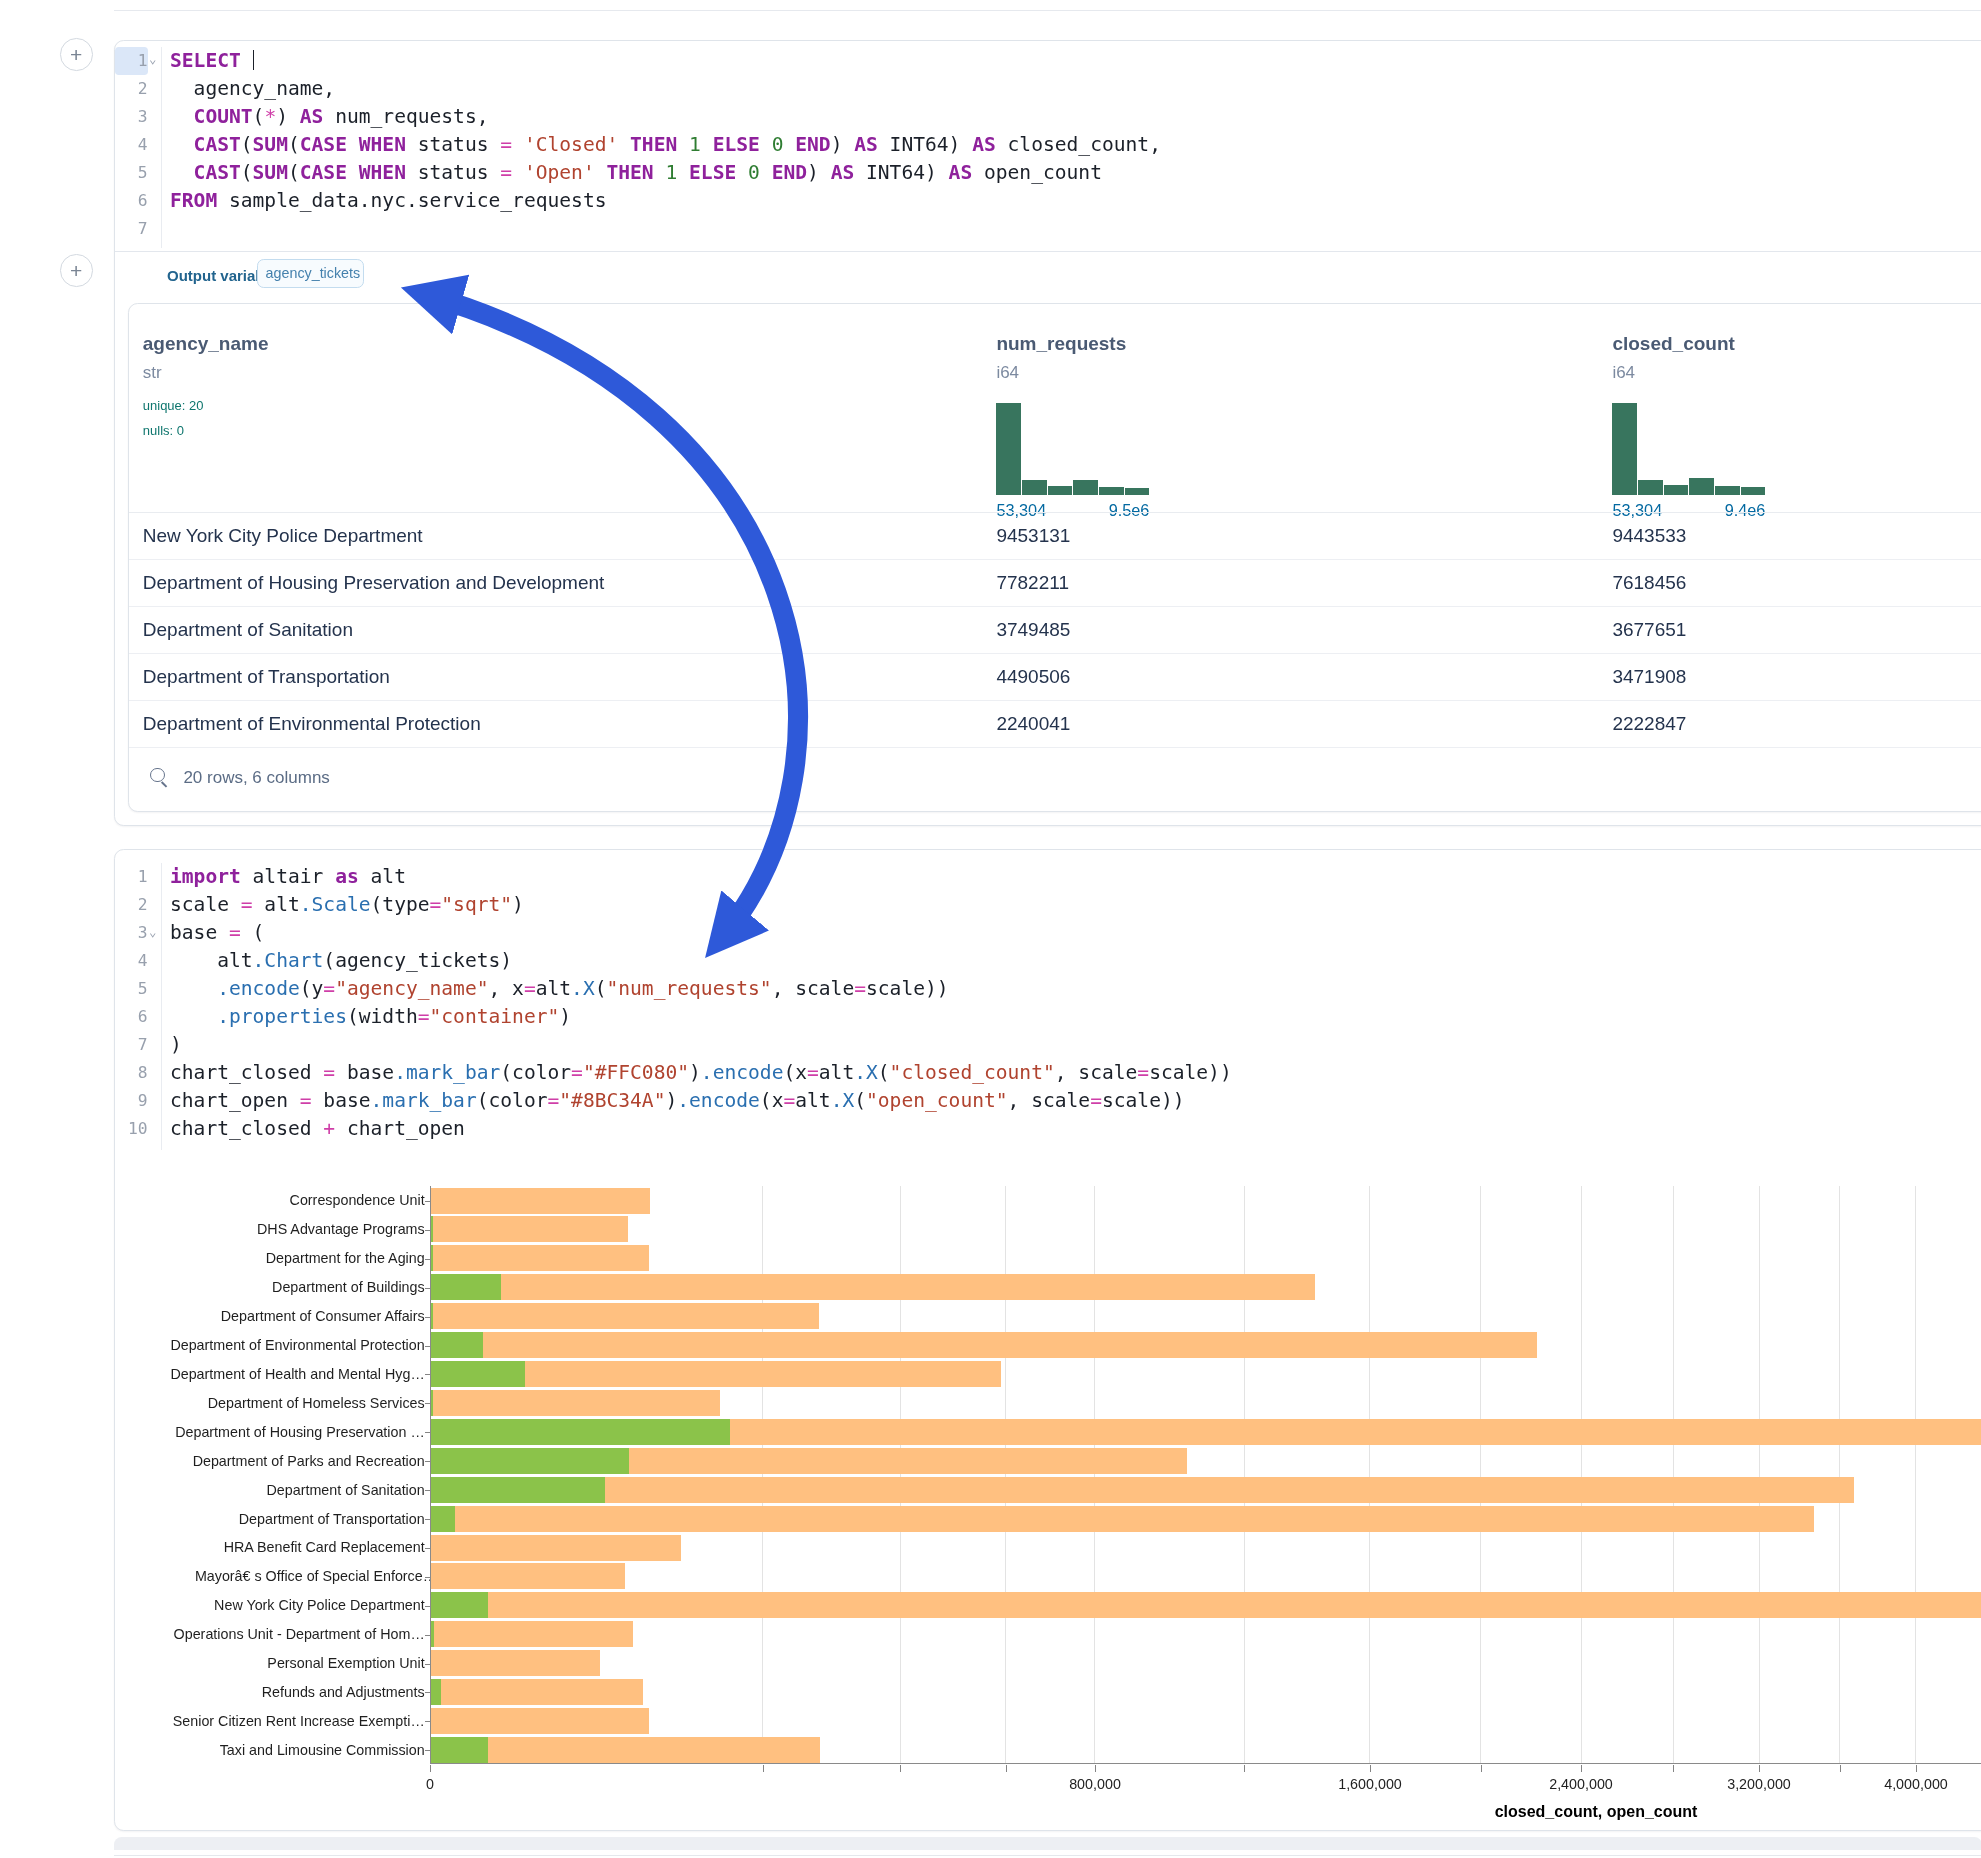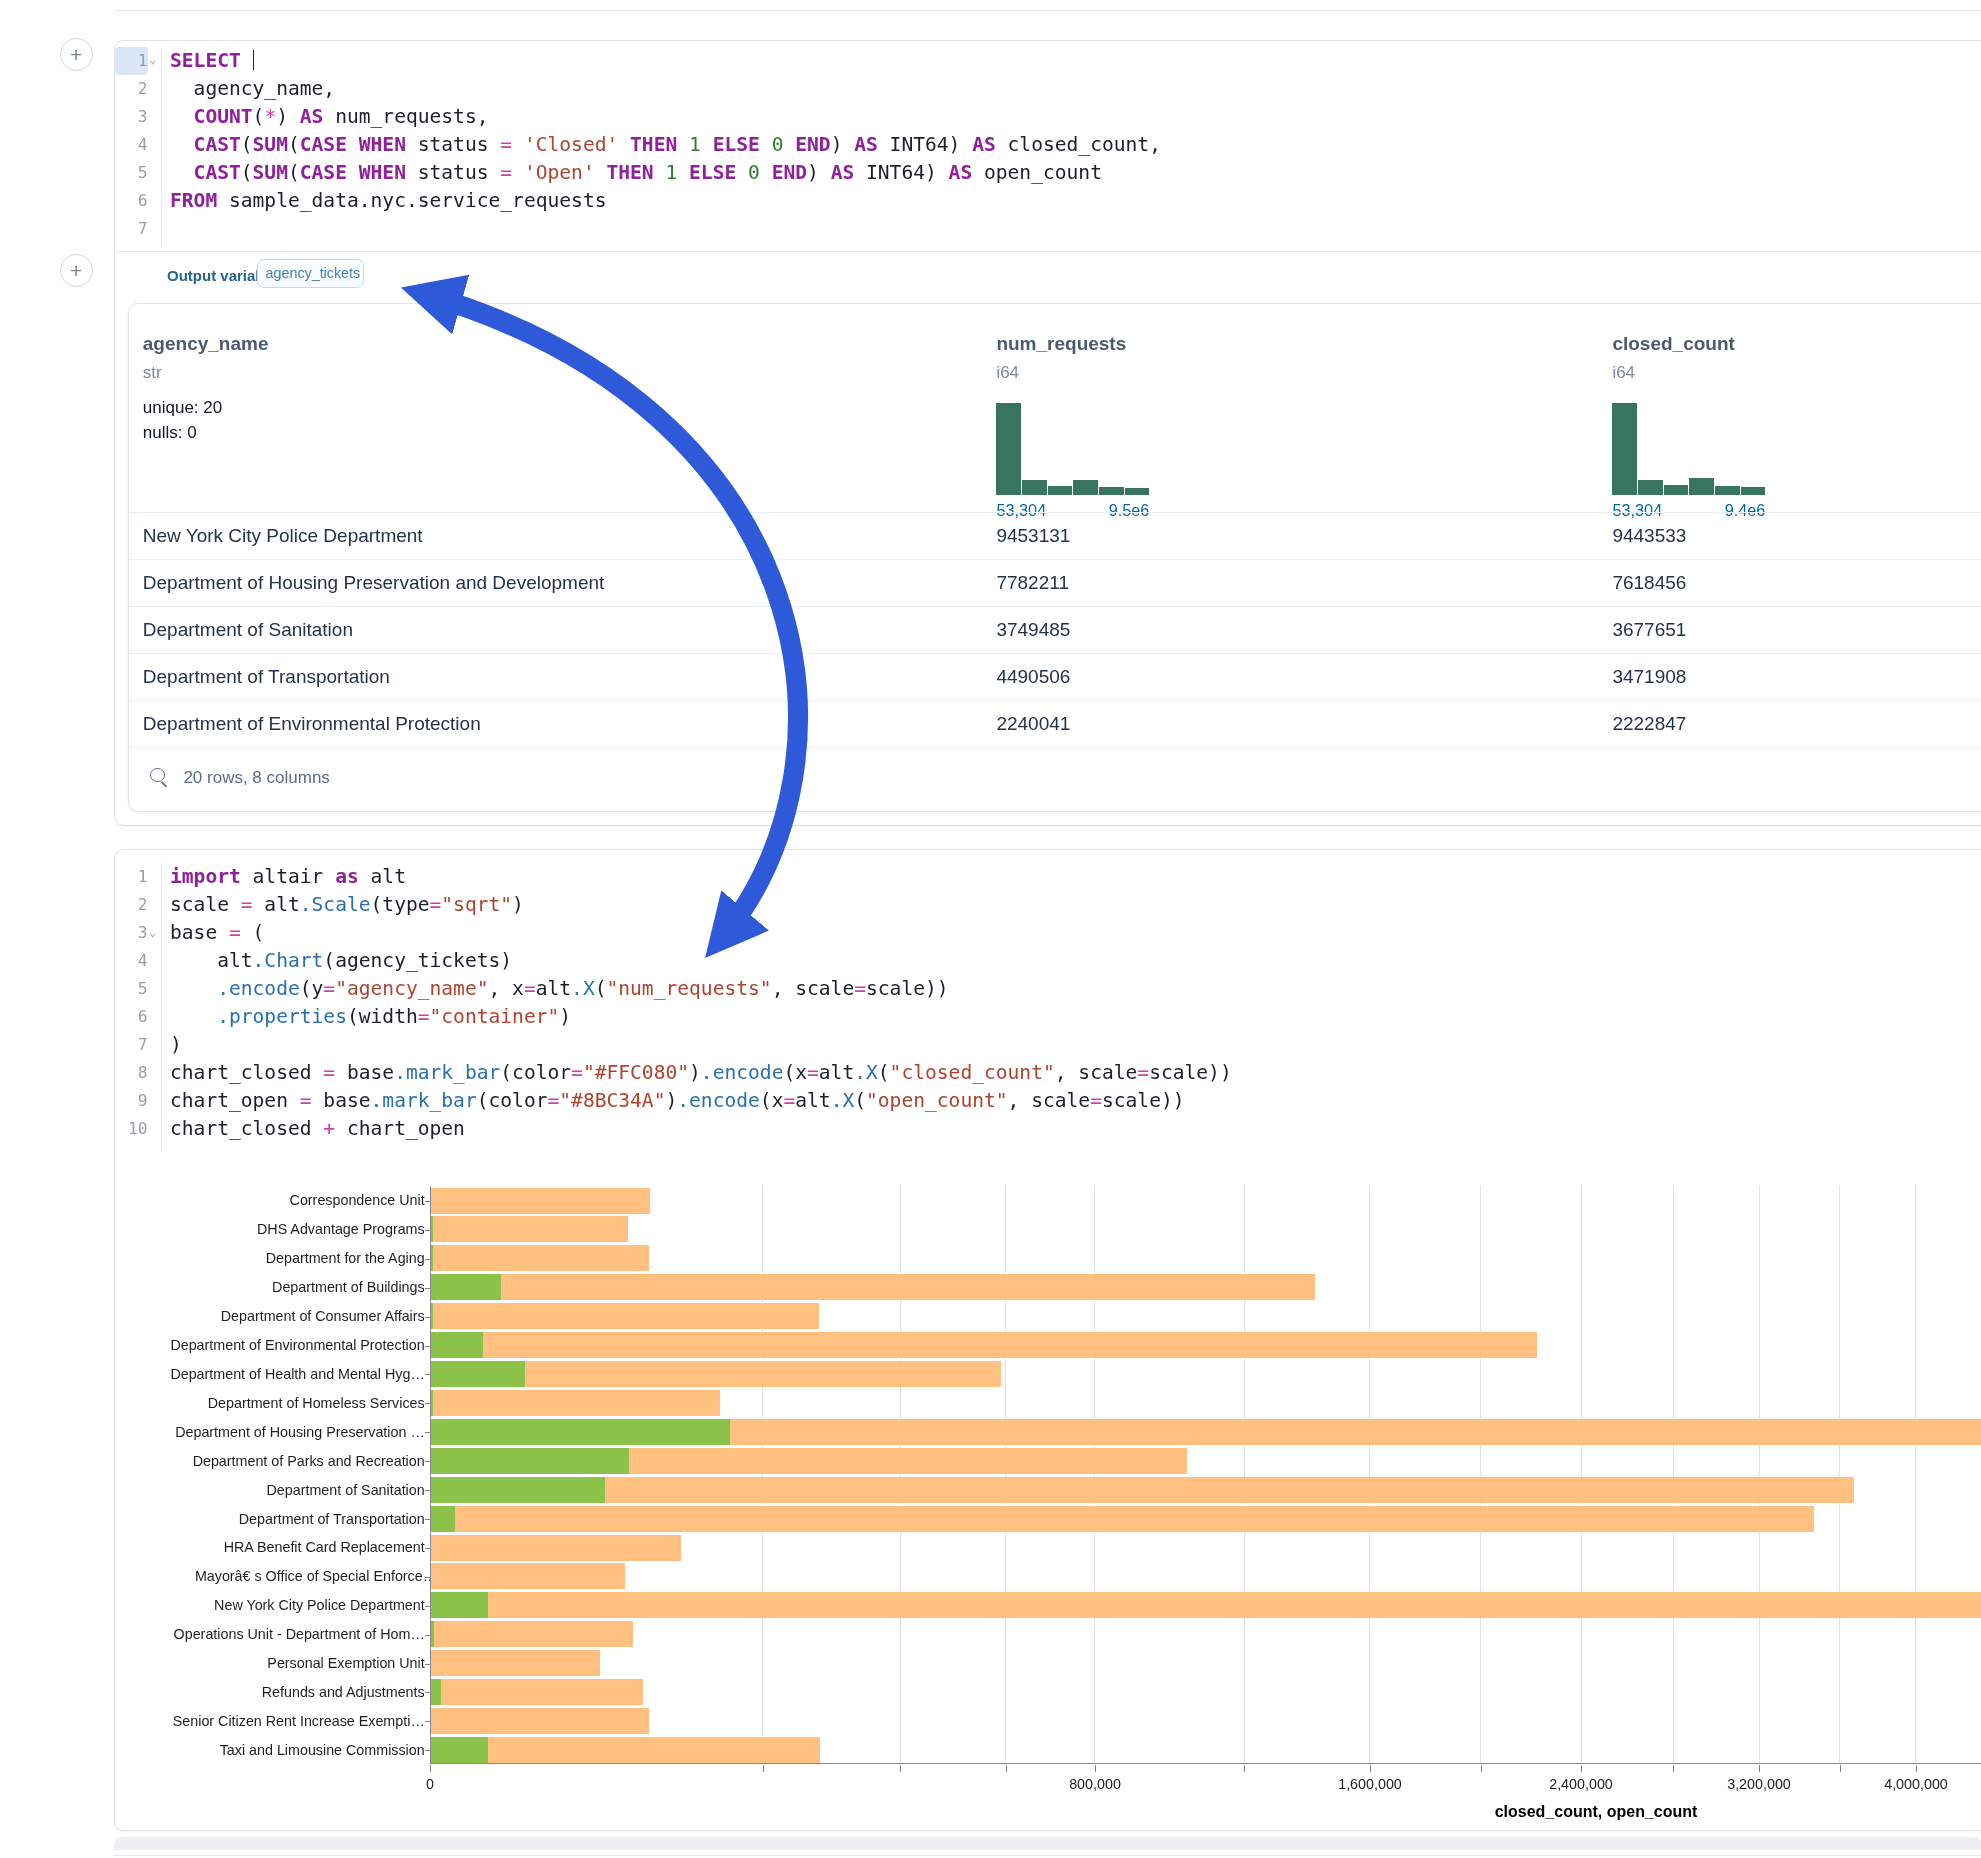--- a/index.html
+++ b/index.html
@@ -30,21 +30,21 @@
   .cursor{display:inline-block;width:1.9px;height:20px;background:#1b2029;vertical-align:-3.8px;}
   
   .outvar-label{position:absolute;left:52px;top:226px;font-size:15px;font-weight:bold;color:#22648e;}
   .outvar-pill{position:absolute;left:142px;top:218px;width:107px;height:29px;box-sizing:border-box;
                border:1.4px solid #c3dcef;border-radius:6.7px;background:#f7fbfe;color:#4581ad;
                font-size:14.3px;line-height:26px;padding:0 7.6px;overflow:hidden;white-space:nowrap;cursor:pointer;}
   .editor-sep{position:absolute;left:0;right:0;top:210px;border-top:1px solid #e3e7ed;}
   
   .th-name{position:absolute;top:29px;font-size:19px;font-weight:bold;color:#4a5a73;}
   .th-type{position:absolute;top:59px;font-size:17px;color:#7c8aa0;}
-  .th-stat{position:absolute;font-size:17px;color:#0f172a;}
+  .th-stat{position:absolute;font-size:13px;color:#0f766e;}
   .hist{position:absolute;top:99px;height:92px;display:flex;align-items:flex-end;gap:1px;}
   .hist .hbar{width:25px;}
   .hlab{position:absolute;top:197px;font-size:16.3px;color:#0369a1;}
   .trow{position:absolute;left:0;right:0;height:47px;line-height:47px;border-bottom:1px solid #edeff3;
         font-size:19px;color:#24334d;}
   .trow span{position:absolute;white-space:nowrap;}
   .thead-sep{position:absolute;left:0;right:0;top:208px;border-top:1px solid #e9ecf0;}
   .tfoot{position:absolute;left:0;right:0;top:443px;height:63px;}
   .tfoot-text{position:absolute;left:54px;top:21px;font-size:17px;color:#5b6c85;}
   .searchicon{position:absolute;left:21px;top:21px;width:12.4px;height:12.4px;border:1.9px solid #66748c;
@@ -143,21 +143,21 @@
             <span style="left: 1483px;">3471908</span>
           </div>
           <div class="trow" style="top: 396px;">
             <span style="left: 13.4px;">Department of Environmental Protection</span>
             <span style="left: 867px;">2240041</span>
             <span style="left: 1483px;">2222847</span>
           </div>
         </div>
       <div class="tfoot">
         <div class="searchicon"></div>
-        <div class="tfoot-text">20 rows, 8 columns</div>
+        <div class="tfoot-text">20 rows, 6 columns</div>
       </div>
     </div>
   </section>
 
   <section class="card" style="left:114px;top:849px;width:1887px;height:980px;">
     <div class="codewrap" id="py-code" style="top:13.4px;height:287px;">
       <div class="gutsep"></div>
     <div class="cline"><span class="gnum">1</span><span class="ctext"><span class="tk-k">import</span><span class="tk-p"> altair </span><span class="tk-k">as</span><span class="tk-p"> alt</span></span></div>
         <div class="cline"><span class="gnum">2</span><span class="ctext"><span class="tk-p">scale </span><span class="tk-o">=</span><span class="tk-p"> alt</span><span class="tk-f">.Scale</span><span class="tk-p">(type</span><span class="tk-o">=</span><span class="tk-s">"sqrt"</span><span class="tk-p">)</span></span></div>
         <div class="cline"><span class="gnum">3</span><span class="chev">⌄</span><span class="ctext"><span class="tk-p">base </span><span class="tk-o">=</span><span class="tk-p"> (</span></span></div>

